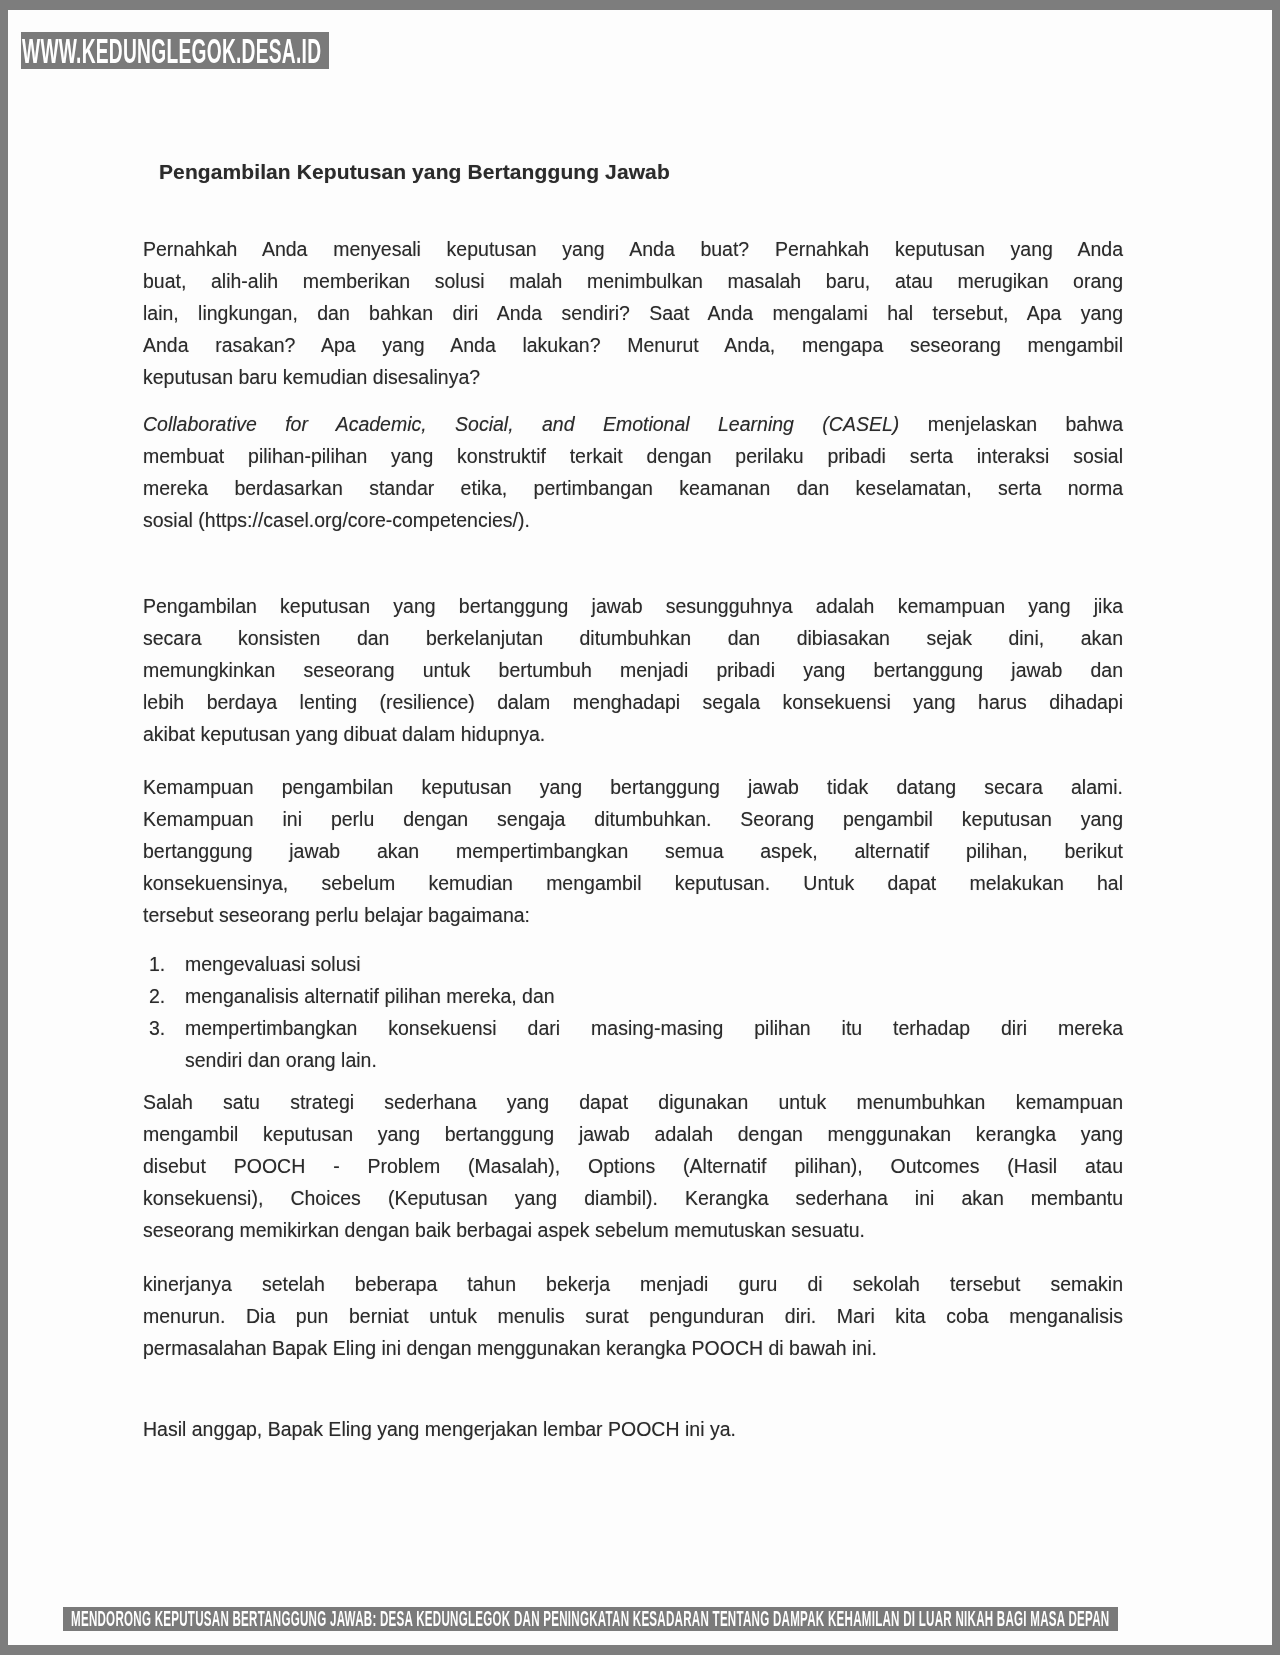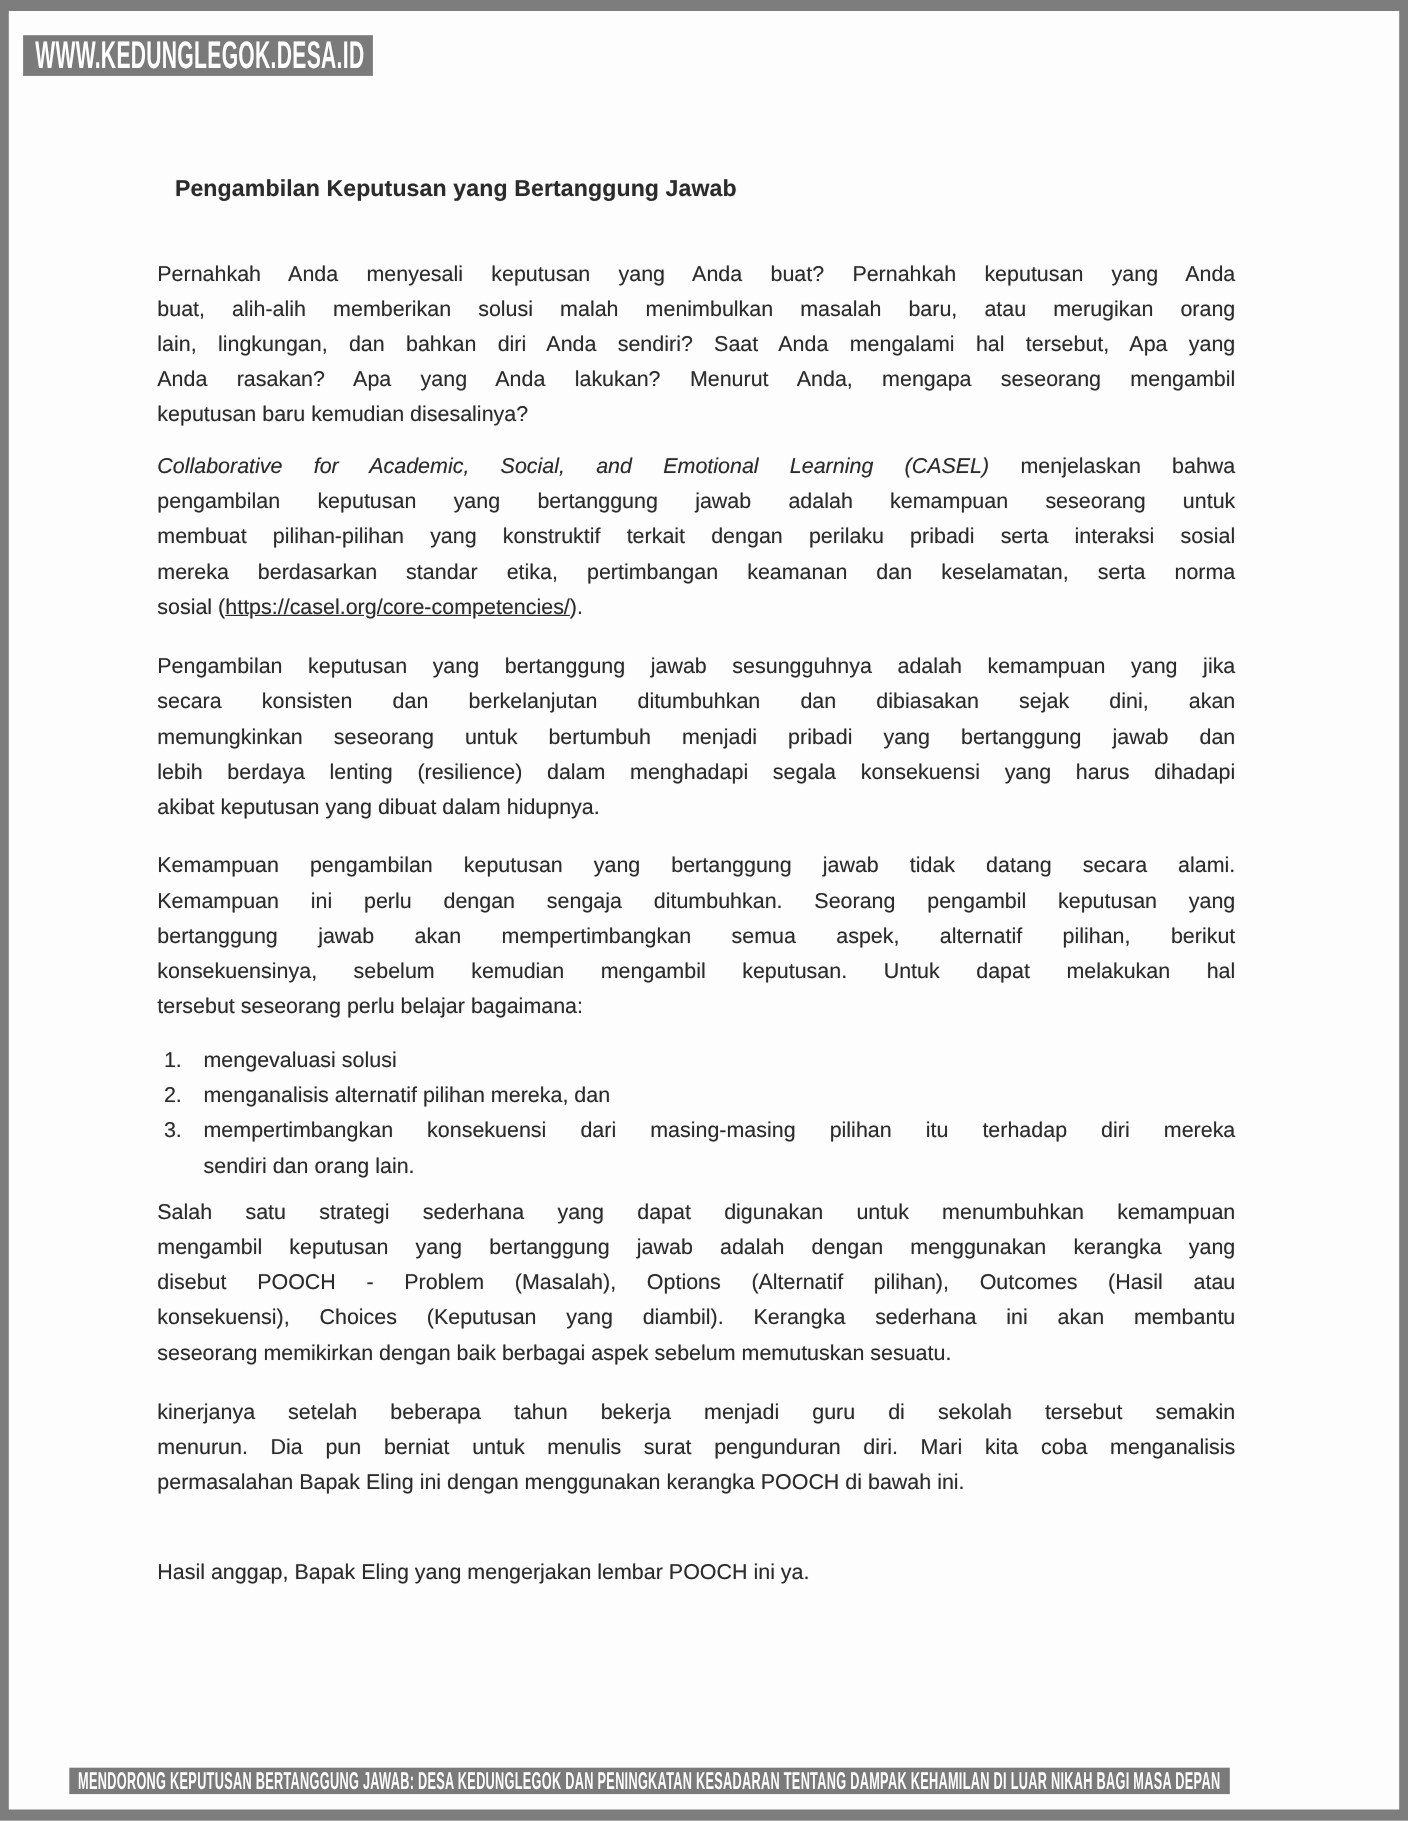--- a/index.html
+++ b/index.html
@@ -34,28 +34,28 @@
     font-weight: 700;
     line-height: 30px;
     letter-spacing: 0.1px;
   }
   .ln { text-align: justify; text-align-last: justify; }
   .ln.last { text-align-last: left; }
   .lrow { display: flex; }
   .num { flex: 0 0 42px; width: 42px; padding-left: 6px; box-sizing: border-box; }
   .lbody { flex: 1; min-width: 0; }
   i { font-style: italic; }
-  .u { text-decoration: underline; color: inherit; cursor: pointer; }
+  .u { color: inherit; cursor: pointer; }
   .badge {
     position: absolute;
     background: #7a7a7a;
     display: flex; align-items: center;
     overflow: hidden;
   }
-  .top-badge  { left: 13px;  top: 22px;   width: 307px;  height: 37px; padding-left: 11px; }
+  .top-badge  { left: 13px;  top: 22px;   width: 307px;  height: 37px; padding-left: 1px; }
   .bottom-badge { left: 55px; top: 1597px; width: 1047px; height: 24px; padding-left: 8px; }
   .cond {
     display: inline-block;
     white-space: nowrap;
     color: #ffffff;
     font-weight: 700;
     transform-origin: left center;
     letter-spacing: 0.5px;
   }
   .top-badge .cond  { font-size: 35px; }
@@ -78,21 +78,20 @@
       <div class="blk" style="top:224px">
         <div class="ln">Pernahkah Anda menyesali keputusan yang Anda buat? Pernahkah keputusan yang Anda</div>
         <div class="ln">buat, alih-alih memberikan solusi malah menimbulkan masalah baru, atau merugikan orang</div>
         <div class="ln">lain, lingkungan, dan bahkan diri Anda sendiri? Saat Anda mengalami hal tersebut, Apa yang</div>
         <div class="ln">Anda rasakan? Apa yang Anda lakukan? Menurut Anda, mengapa seseorang mengambil</div>
         <div class="ln last">keputusan baru kemudian disesalinya?</div>
       </div>
 
       <div class="blk" style="top:399px">
         <div class="ln"><i>Collaborative for Academic, Social, and Emotional Learning (CASEL)</i><span> menjelaskan bahwa</span></div>
-        <div class="ln">pengambilan keputusan yang bertanggung jawab adalah kemampuan seseorang untuk</div>
         <div class="ln">membuat pilihan-pilihan yang konstruktif terkait dengan perilaku pribadi serta interaksi sosial</div>
         <div class="ln">mereka berdasarkan standar etika, pertimbangan keamanan dan keselamatan, serta norma</div>
         <div class="ln last"><span>sosial (</span><span class="u">https://casel.org/core-competencies/</span><span>).</span></div>
       </div>
 
       <div class="blk" style="top:581px">
         <div class="ln">Pengambilan keputusan yang bertanggung jawab sesungguhnya adalah kemampuan yang jika</div>
         <div class="ln">secara konsisten dan berkelanjutan ditumbuhkan dan dibiasakan sejak dini, akan</div>
         <div class="ln">memungkinkan seseorang untuk bertumbuh menjadi pribadi yang bertanggung jawab dan</div>
         <div class="ln">lebih berdaya lenting (resilience) dalam menghadapi segala konsekuensi yang harus dihadapi</div>

